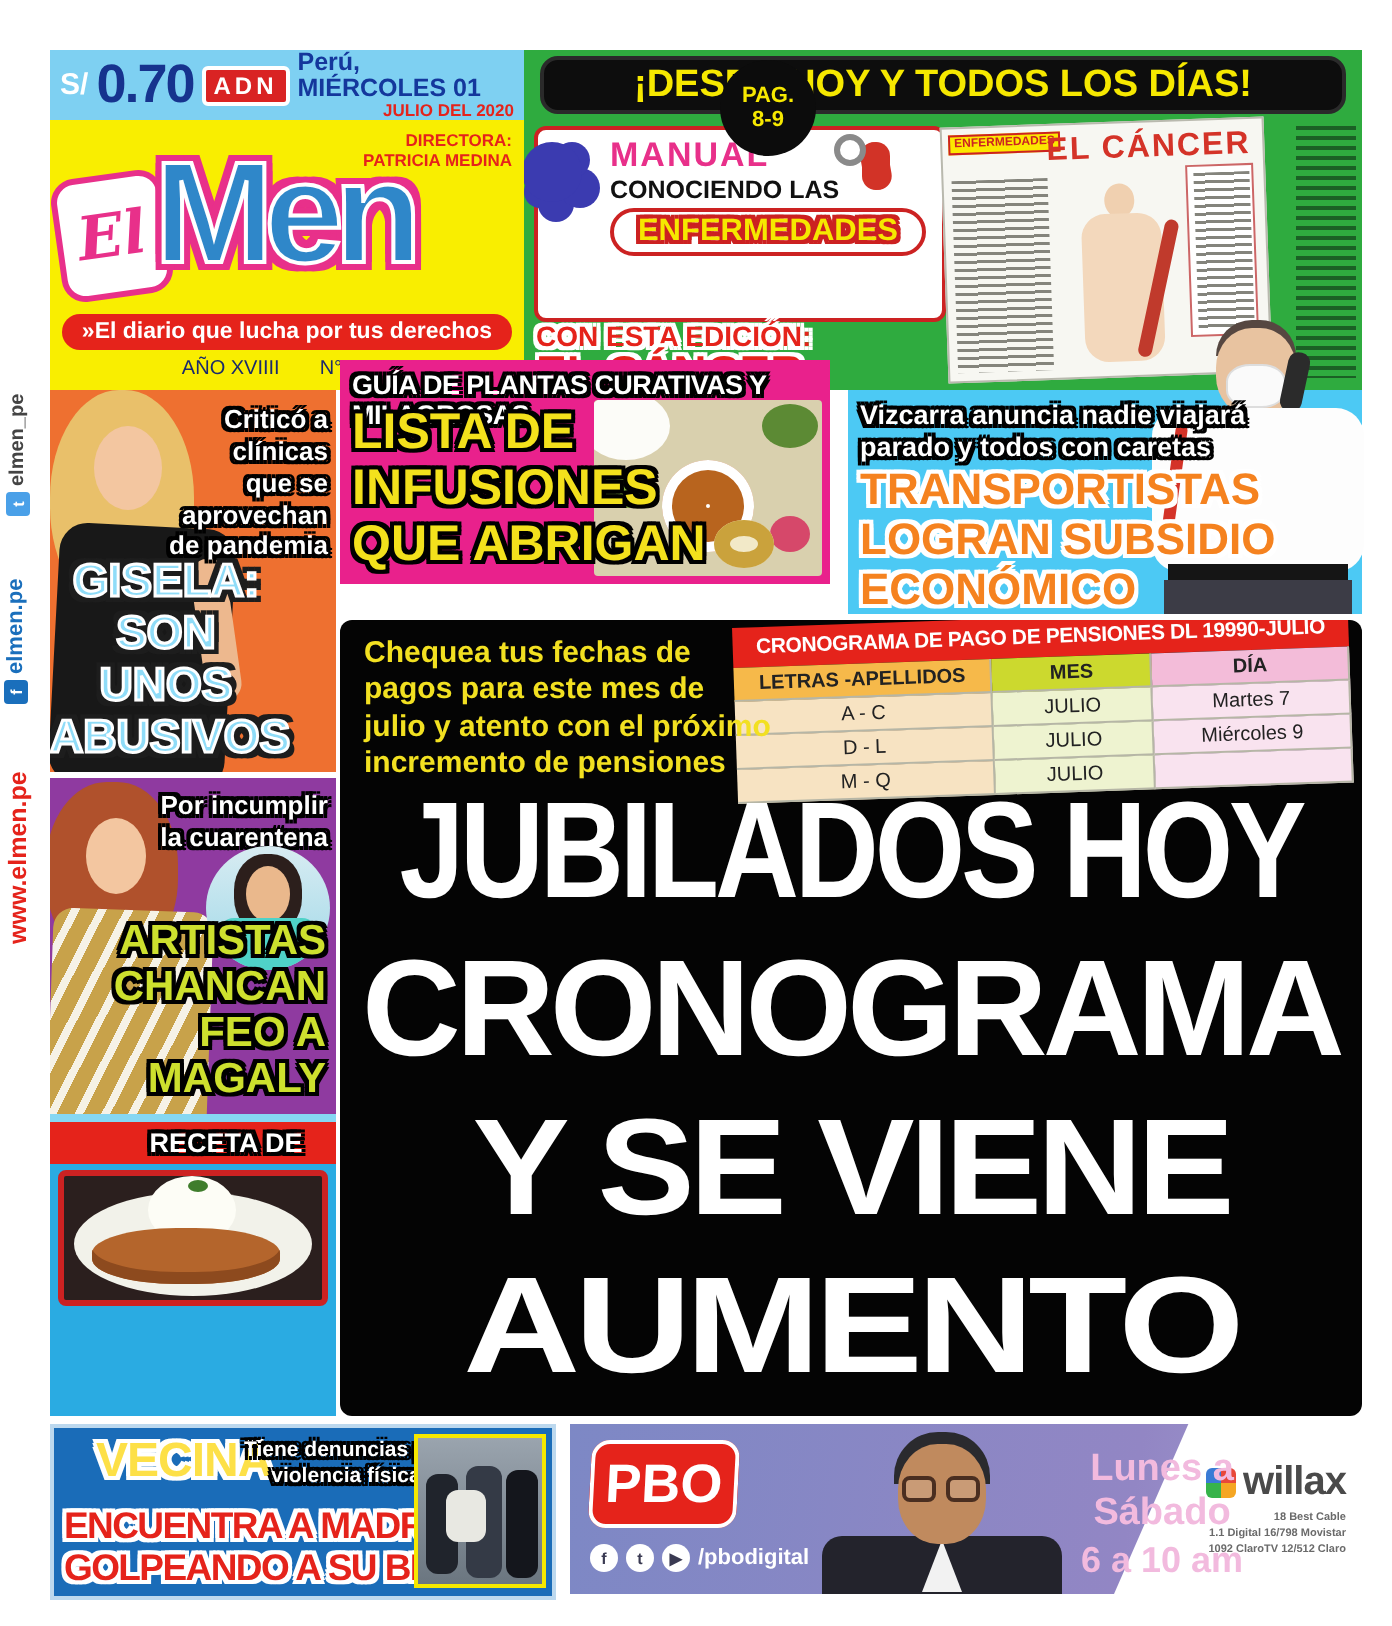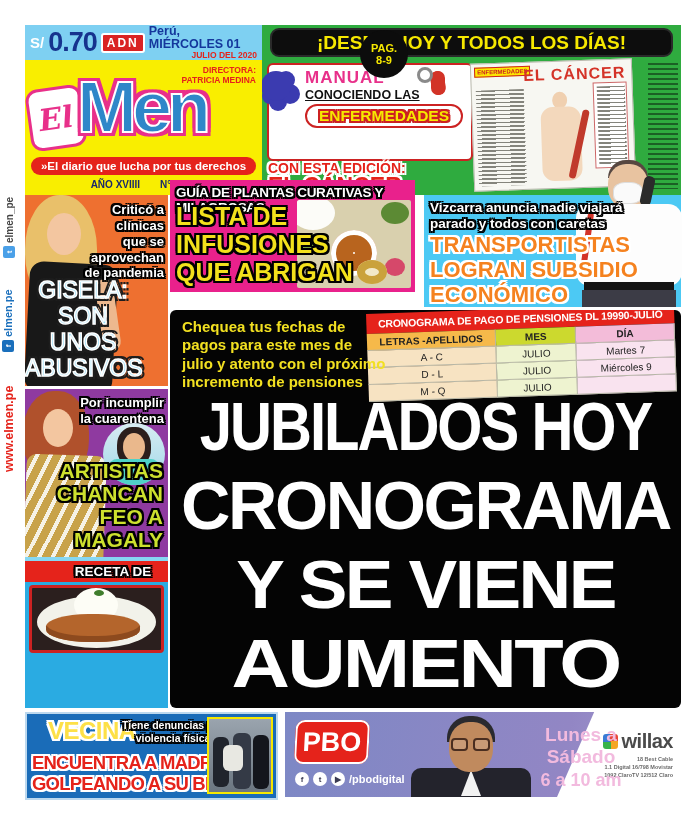--- a/index.html
+++ b/index.html
@@ -26,31 +26,31 @@
 .logo-block{left:25px;top:60px;width:237px;height:135px;background:#f9ee00;}
 .directora{right:6px;top:5px;color:#e5231b;font-size:8.5px;font-weight:bold;line-height:1.2;}
 .el-card{left:6px;top:30px;width:50px;height:56px;background:#fff;border-radius:9px;transform:rotate(-8deg);
   box-shadow:0 0 0 3px #e8308a;display:flex;align-items:center;justify-content:center;}
 .el-card span{color:#e8308a;font-family:"DejaVu Serif",serif;font-style:italic;font-weight:bold;font-size:30px;}
 .men-word{left:52px;top:6px;font-size:72px;font-weight:bold;color:#2f87c9;letter-spacing:-5px;
   -webkit-text-stroke:2px #fff;
   text-shadow:-4px -4px 0 #e8308a,4px -4px 0 #e8308a,-4px 4px 0 #e8308a,4px 4px 0 #e8308a,-4px 0 0 #e8308a,4px 0 0 #e8308a,0 -4px 0 #e8308a,0 4px 0 #e8308a;}
 .tagline{left:6px;top:97px;width:225px;height:18px;background:#e5231b;border-radius:10px;color:#fff;
   font-size:11.5px;font-weight:bold;line-height:18px;text-align:center;}
-.edition{left:0;top:119px;width:237px;text-align:center;color:#1a2a6c;font-size:10px;font-weight:bold;display:flex;justify-content:center;gap:20px;}
+.edition{left:0;top:119px;width:237px;text-align:center;color:#1a2a6c;font-size:10px;font-weight:normal;display:flex;justify-content:center;gap:20px;}
 
 
 .green-top{left:262px;top:25px;width:419px;height:170px;background:#2fab3f;overflow:hidden;}
 .banner{left:8px;top:3px;width:403px;height:29px;background:#0d0d0d;border-radius:9px;border:2px solid #2a2a2a;
   color:#f6e800;font-size:19px;font-weight:bold;line-height:25px;text-align:center;}
 .manual-box{left:5px;top:38px;width:206px;height:98px;background:#fff;border:2px solid #cc2222;border-radius:6px;padding:3px 4px 3px 36px;}
 .virus-icon{left:-8px;top:6px;width:30px;height:30px;border-radius:50%;background:#3b3bb0;
   box-shadow:10px -6px 0 -6px #3b3bb0,14px 8px 0 -5px #3b3bb0,2px 16px 0 -6px #3b3bb0,-6px 10px 0 -7px #3b3bb0;}
 .manual-w{color:#e8308a;font-size:17px;font-weight:bold;letter-spacing:1px;}
-.conociendo{color:#111;font-size:12.5px;font-weight:bold;text-decoration:underline;}
+.conociendo{color:#111;font-size:12.5px;font-weight:bold;}
 .enfermedades-pill{margin-top:2px;width:158px;height:24px;background:#fff;border:2px solid #cc2222;border-radius:12px;
   color:#f6e800;font-size:15.5px;font-weight:bold;line-height:20px;text-align:center;}
 .lungs-icon{right:6px;top:6px;width:34px;height:26px;}
 .lungs-icon i{position:absolute;width:14px;height:24px;background:#d23327;border-radius:7px;}
 .lungs-icon i:first-child{left:0;transform:rotate(-10deg);}
 .lungs-icon i:last-child{right:0;transform:rotate(10deg);}
 .steth{position:absolute;left:-14px;top:-4px;width:16px;height:16px;border:3px solid #8a8a8a;border-radius:50%;}
 .edicion-line{left:6px;top:135px;color:#e5231b;font-size:14px;font-weight:bold;}
 .cancer-line{left:6px;top:148px;color:#e5231b;font-size:23px;font-weight:bold;letter-spacing:0px;}
 .preview-page{left:210px;top:36px;width:162px;height:128px;background:#f7f7f2;border:1px solid #b9b9ae;transform:rotate(-2deg);overflow:hidden;}
@@ -77,21 +77,21 @@
 
 .panel{position:absolute;overflow:hidden;}
 .p-gisela{left:25px;top:195px;width:143px;height:191px;background:#ee7030;}
 .g-hair{left:0px;top:0px;width:72px;height:112px;border-radius:48%;background:#e9c06a;}
 .g-face{left:22px;top:18px;width:34px;height:42px;border-radius:50%;background:#f3c6a0;}
 .g-body{left:2px;top:68px;width:88px;height:130px;background:#181818;border-radius:14px;transform:rotate(3deg);}
 .g-arm{left:74px;top:84px;width:18px;height:72px;background:#edb88e;border-radius:9px;transform:rotate(-8deg);}
 .g-kicker{right:4px;top:7px;color:#fff;font-size:13px;font-weight:bold;line-height:1.22;}
 .hl-cyan{color:#8fdcf8;-webkit-text-stroke:1.5px #fff;
   text-shadow:-3px -3px 0 #1d1d1d,3px -3px 0 #1d1d1d,-3px 3px 0 #1d1d1d,3px 3px 0 #1d1d1d,0 3px 0 #1d1d1d,0 -3px 0 #1d1d1d;}
-.g-head{left:0;bottom:5px;width:116px;text-align:center;font-size:23px;font-weight:normal;line-height:26px;}
+.g-head{left:0;bottom:5px;width:116px;text-align:center;font-size:23px;font-weight:bold;line-height:26px;}
 
 .p-magaly{left:25px;top:389px;width:143px;height:168px;background:#8f3aa0;}
 .m-hair{left:-2px;top:2px;width:66px;height:90px;border-radius:46%;background:#b0512c;}
 .m-face{left:18px;top:20px;width:30px;height:38px;border-radius:50%;background:#f3c6a0;}
 .m-dress{left:0px;top:66px;width:80px;height:110px;border-radius:10px;transform:rotate(2deg);
   background:repeating-linear-gradient(115deg,#c8a24a 0 8px,#f6f2e6 8px 12px);}
 .m-kicker{right:4px;top:6px;color:#fff;font-size:13px;font-weight:bold;line-height:1.2;padding-left:16px;}
 .m-inset{right:3px;top:34px;width:62px;height:62px;border-radius:50%;background:linear-gradient(#d8ecf2,#9fd8e8);overflow:hidden;}
 .mi-hair{left:14px;top:4px;width:34px;height:40px;border-radius:45%;background:#2c1f1c;}
 .mi-face{left:20px;top:10px;width:22px;height:28px;border-radius:50%;background:#eab88c;}

